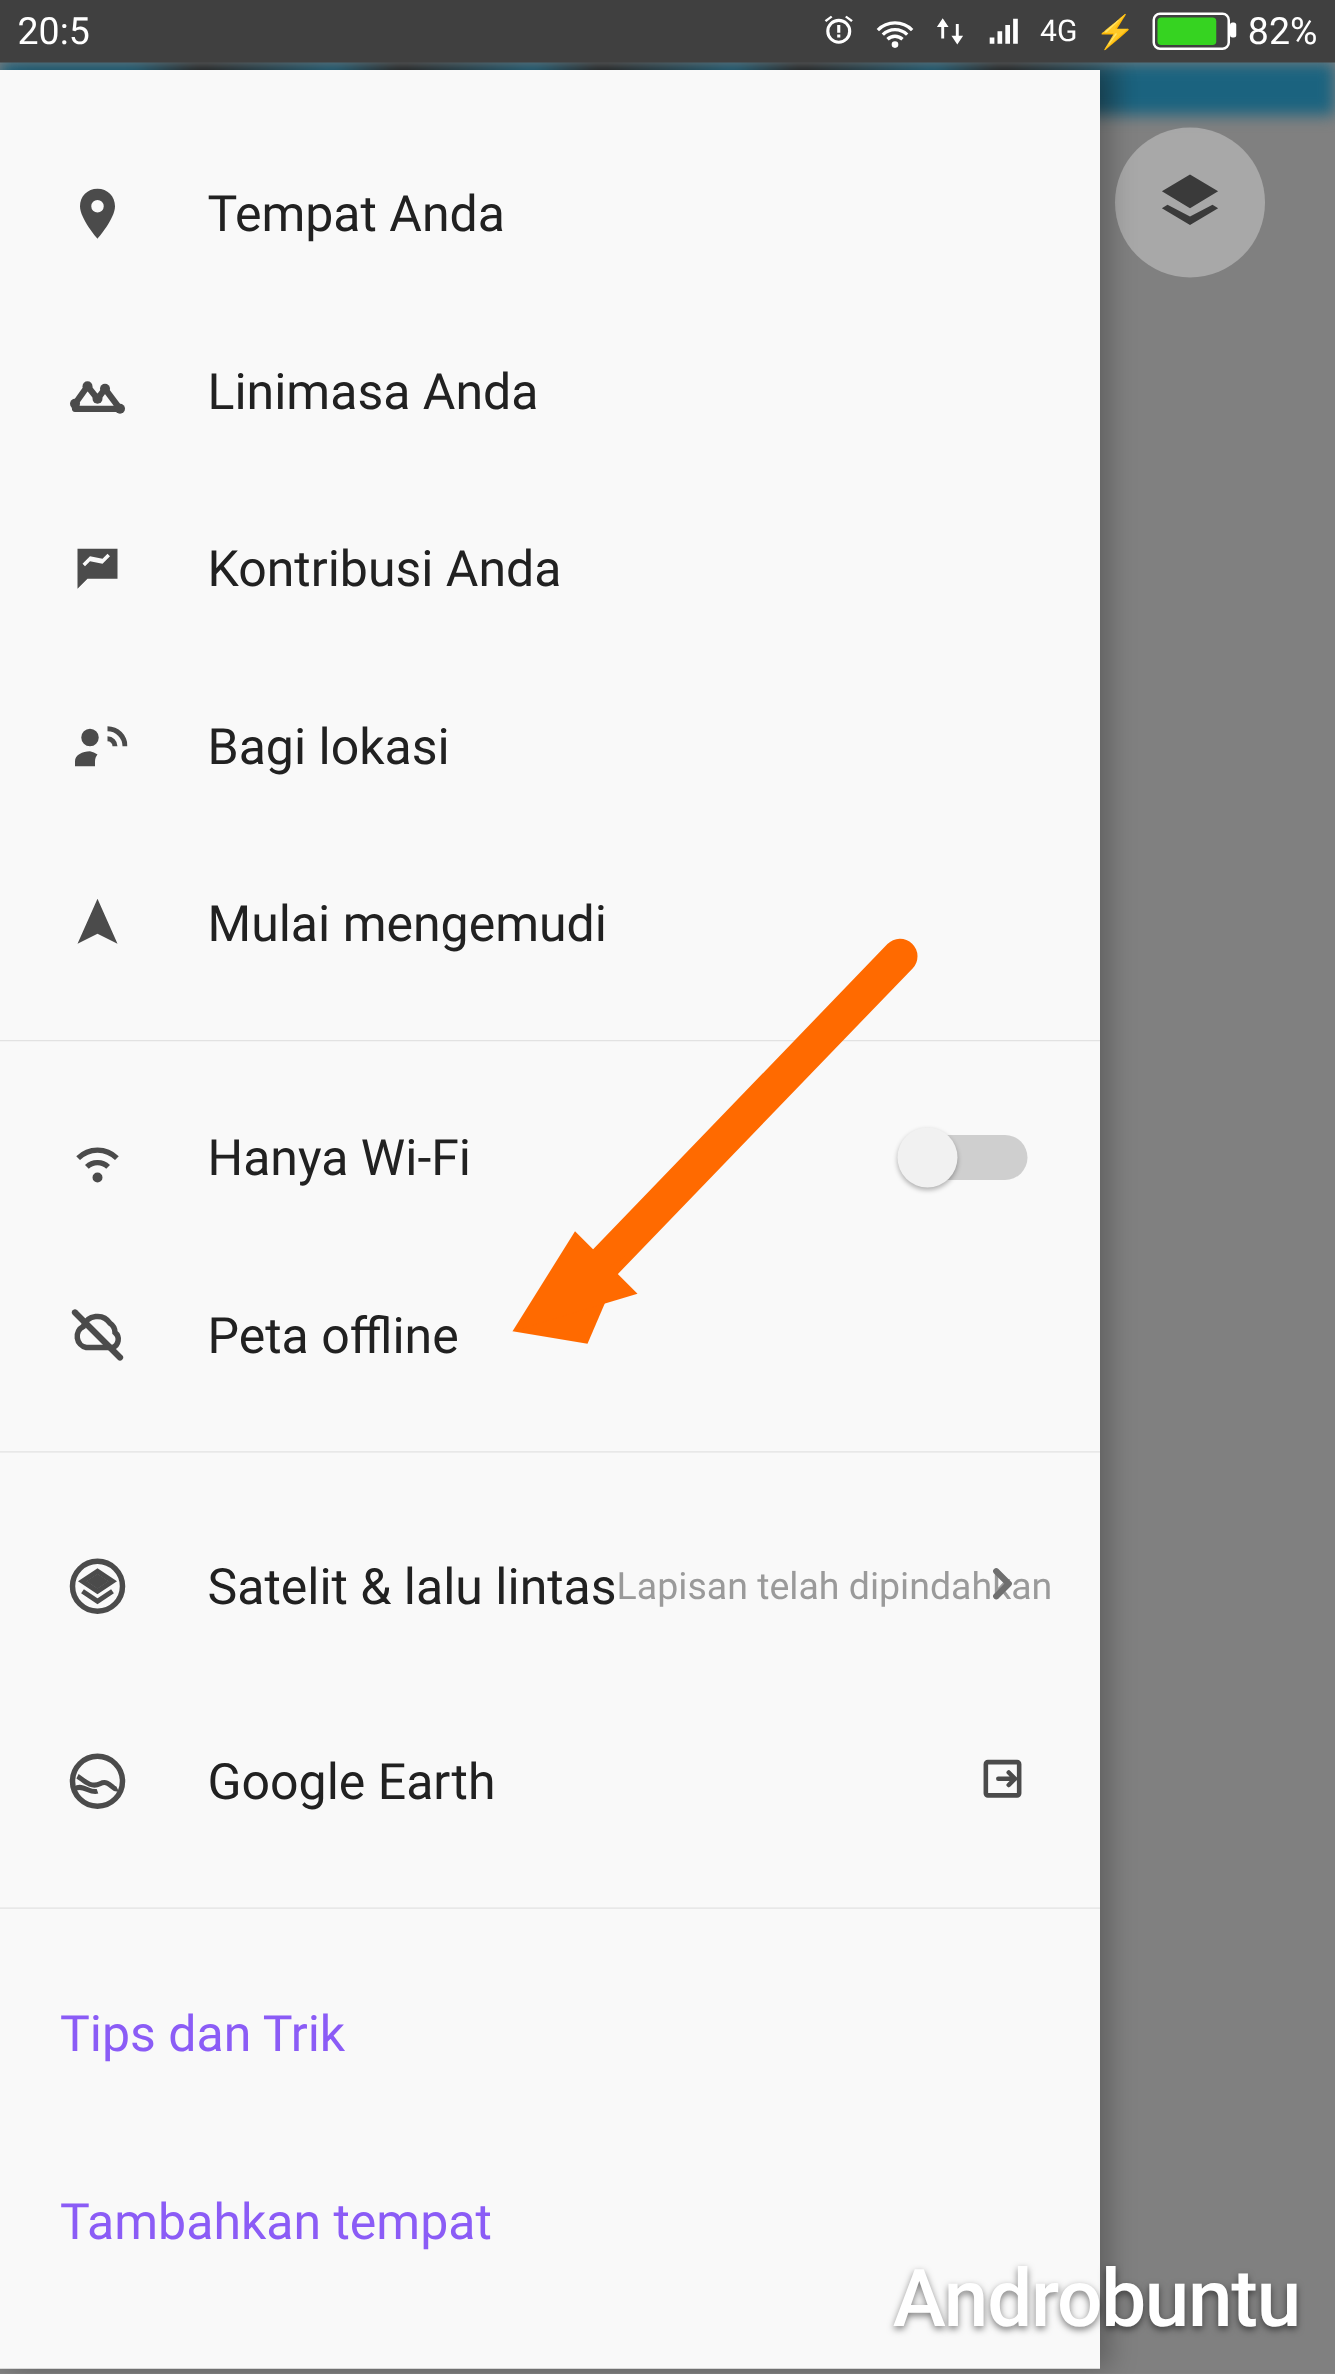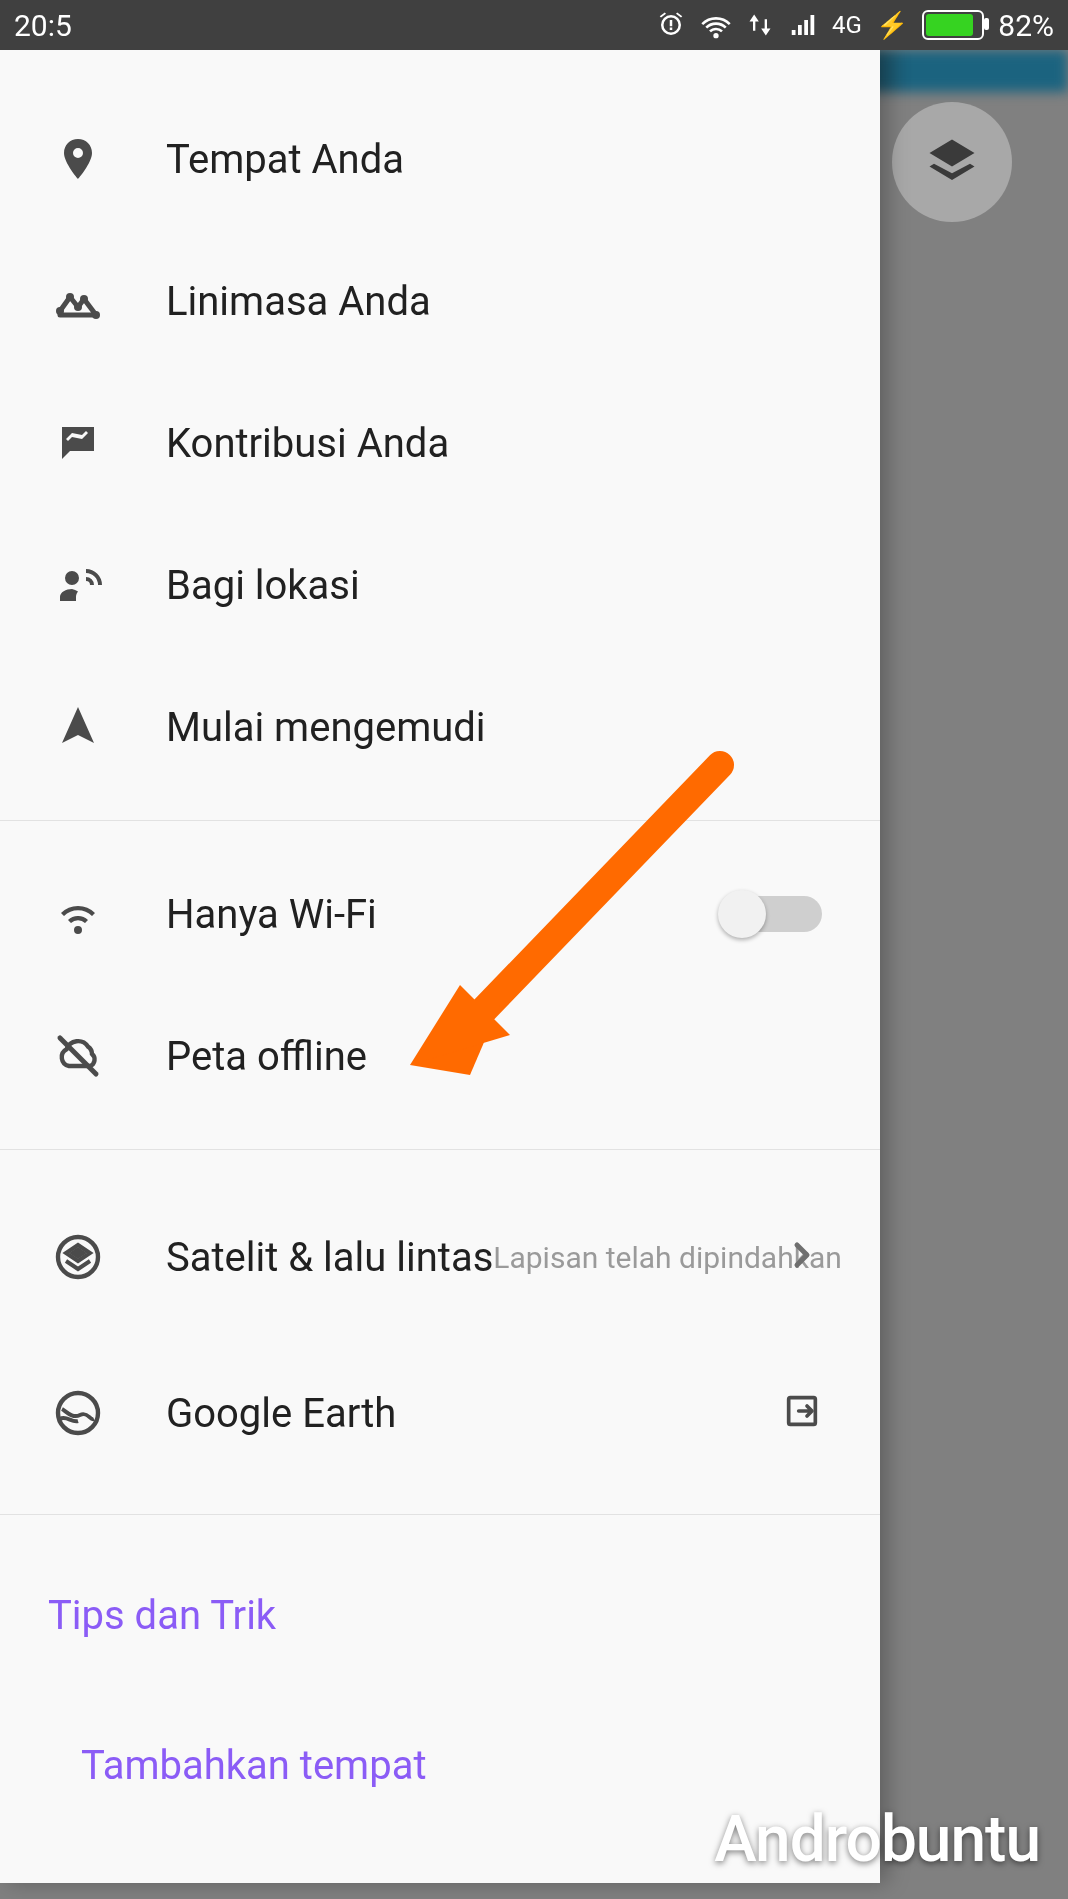--- a/index.html
+++ b/index.html
@@ -66,21 +66,21 @@
     position:absolute;
     top:50px; left:0;
     width:1068px; height:42px;
     background: linear-gradient(90deg,#1b637f 0%,#1b637f 10%,#222 15%,#1b637f 25%,#222 30%,#1b637f 40%,#222 45%,#1b637f 55%,#222 60%,#1b637f 70%,#222 75%,#1b637f 85%);
     filter: blur(6px);
     z-index:5;
   }
   
   .drawer {
     position: absolute;
-    top: 44px;
+    top: 56px;
     left: 0;
     width: 880px;
     height: 1839px;
     background: #f9f9f9;
     z-index: 10;
     box-shadow: 8px 0 20px rgba(0,0,0,.25);
     overflow: hidden;
   }
   .menu-item {
     display: flex;
@@ -343,21 +343,21 @@
           </svg>
       </span>
     </div>
 
     <div class="divider" style="margin-top:30px;"></div>
 
     <div class="plain-row" style="height:160px;margin-top:20px;">
       <span>Tips dan Trik</span>
     </div>
 
-    <div class="plain-row" style="height:140px;margin-left:33px;">
+    <div class="plain-row" style="height:140px;">
       <span>Tambahkan tempat</span>
     </div>
 
   </div>
 
   <svg class="arrow-annot" width="340" height="340" viewBox="0 0 340 340">
     <defs>
       <marker id="ah" markerWidth="12" markerHeight="12" refX="3" refY="6" orient="auto">
         <path d="M0 0L12 6L0 12z" fill="#ff6a00"></path>
       </marker>

